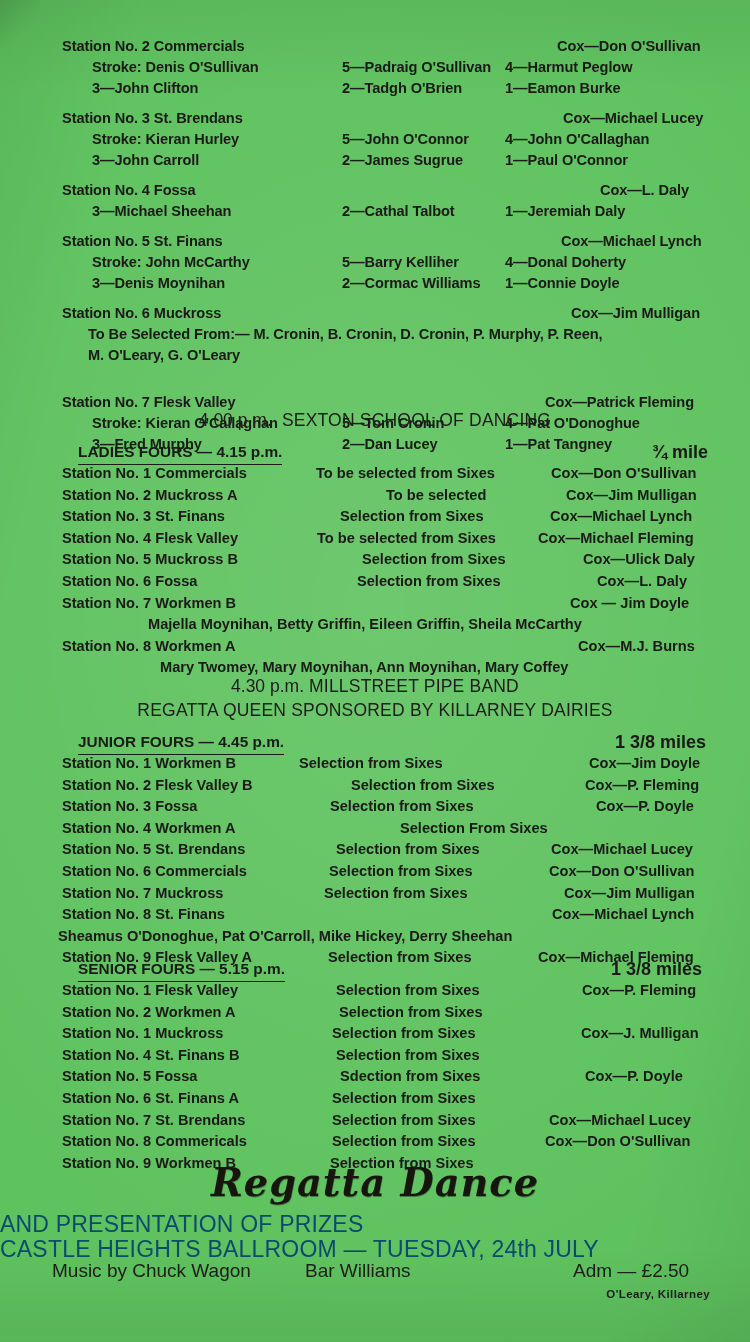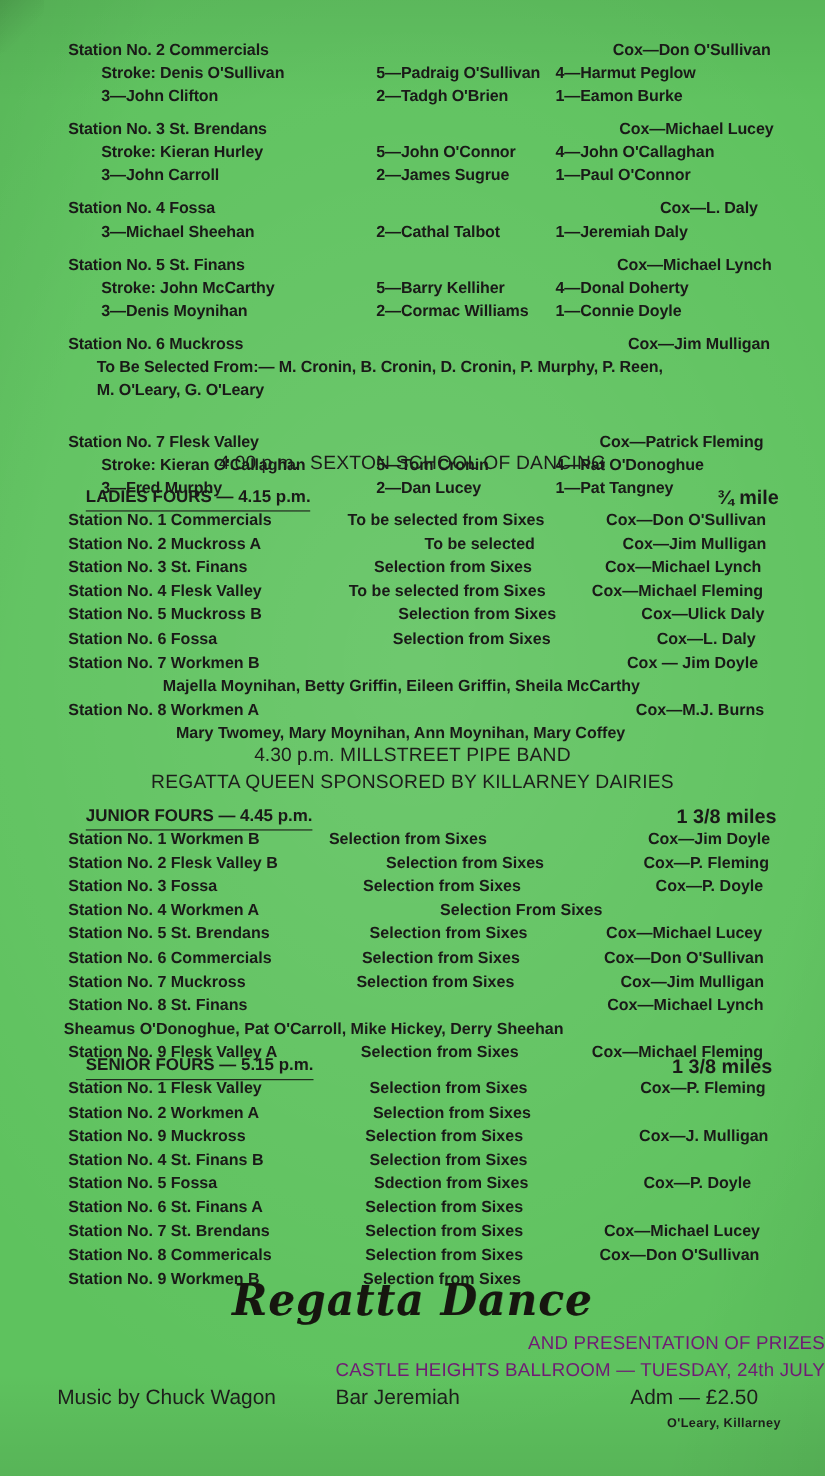--- a/index.html
+++ b/index.html
@@ -99,22 +99,22 @@
     font-family:"DejaVu Serif", serif;
     font-style:italic;
     font-weight:bold;
     font-size:40px;
     letter-spacing:1px;
     color:#16160f;
     text-shadow:0.5px 0.5px 0 rgba(0,0,0,0.35);
     transform:scaleX(0.96);
   }
   .footline{
-    text-align:right;font-size:17px;font-weight:400;font-stretch:condensed;
-    letter-spacing:0.2px;white-space:nowrap;color:#701a75;
+    text-align:left;font-size:23px;font-weight:400;font-stretch:condensed;
+    letter-spacing:0.2px;white-space:nowrap;color:#0c4a6e;
   }
   .footrow{position:relative;height:26px;line-height:26px;font-size:19px;
     font-weight:400;font-stretch:condensed;color:#1d1d1b;}
   .footrow span{position:absolute;white-space:nowrap;}
   .printer{
     position:absolute;right:40px;font-size:11.5px;font-weight:bold;
     font-stretch:condensed;letter-spacing:0.4px;white-space:nowrap;color:#1d1d1b;
   }
 </style>
 </head>
@@ -347,21 +347,21 @@
     <div class="lrow">
         <span class="st">Station No. 1  Flesk Valley</span>
         <span class="sel" style="left:336px">Selection from Sixes</span>
         <span class="cox" style="left:582px">Cox—P. Fleming</span>
       </div>
     <div class="lrow">
         <span class="st">Station No. 2 Workmen A</span>
         <span class="sel" style="left:339px">Selection from Sixes</span>
       </div>
     <div class="lrow">
-        <span class="st">Station No. 9 Muckross</span>
+        <span class="st">Station No. 1 Muckross</span>
         <span class="sel" style="left:332px">Selection from Sixes</span>
         <span class="cox" style="left:581px">Cox—J. Mulligan</span>
       </div>
     <div class="lrow">
         <span class="st">Station No. 4 St. Finans B</span>
         <span class="sel" style="left:336px">Selection from Sixes</span>
       </div>
     <div class="lrow">
         <span class="st">Station No. 5 Fossa</span>
         <span class="sel" style="left:340px">Sdection from Sixes</span>
@@ -388,19 +388,19 @@
   </div>
 
   <div class="dance" style="position:absolute;left:0;top:1158px;width:750px;">Regatta Dance</div>
 
   <div class="footline" style="position:absolute;left:0;top:1211px;width:750px;">AND PRESENTATION OF PRIZES</div>
 
   <div class="footline" style="position:absolute;left:0;top:1236px;width:750px;">CASTLE HEIGHTS BALLROOM — TUESDAY, 24th JULY</div>
 
   <div class="footrow" style="position:absolute;left:0;top:1258px;width:750px;">
     <span style="left:52px">Music by Chuck Wagon</span>
-    <span style="left:305px">Bar Jeremiah</span>
+    <span style="left:305px">Bar Williams</span>
     <span style="left:573px">Adm — £2.50</span>
   </div>
 
   <div class="printer" style="top:1288px;">O'Leary, Killarney</div>
 
 </div>
 
 </body></html>

